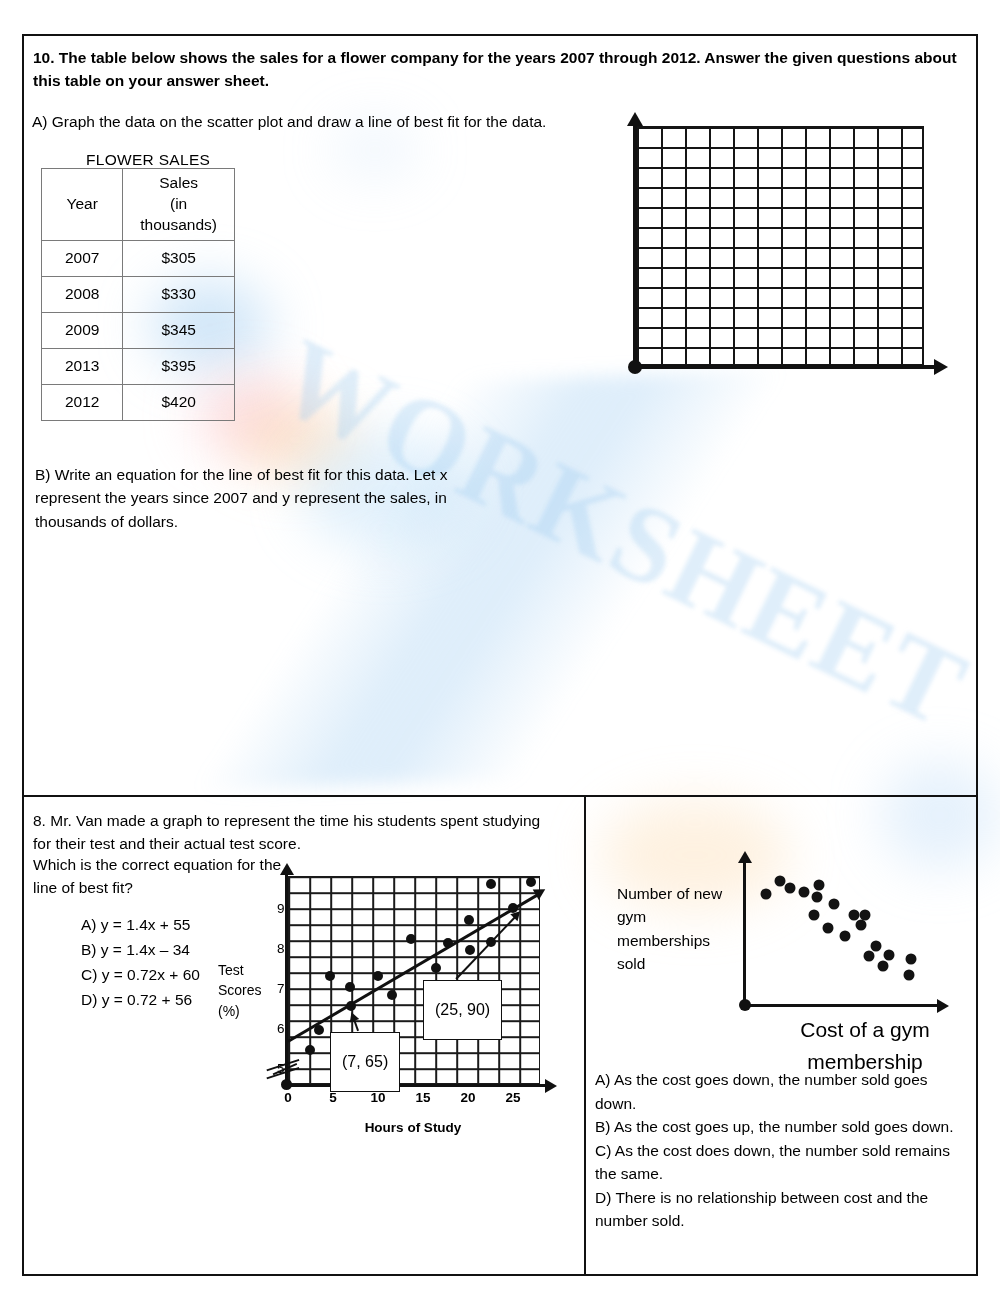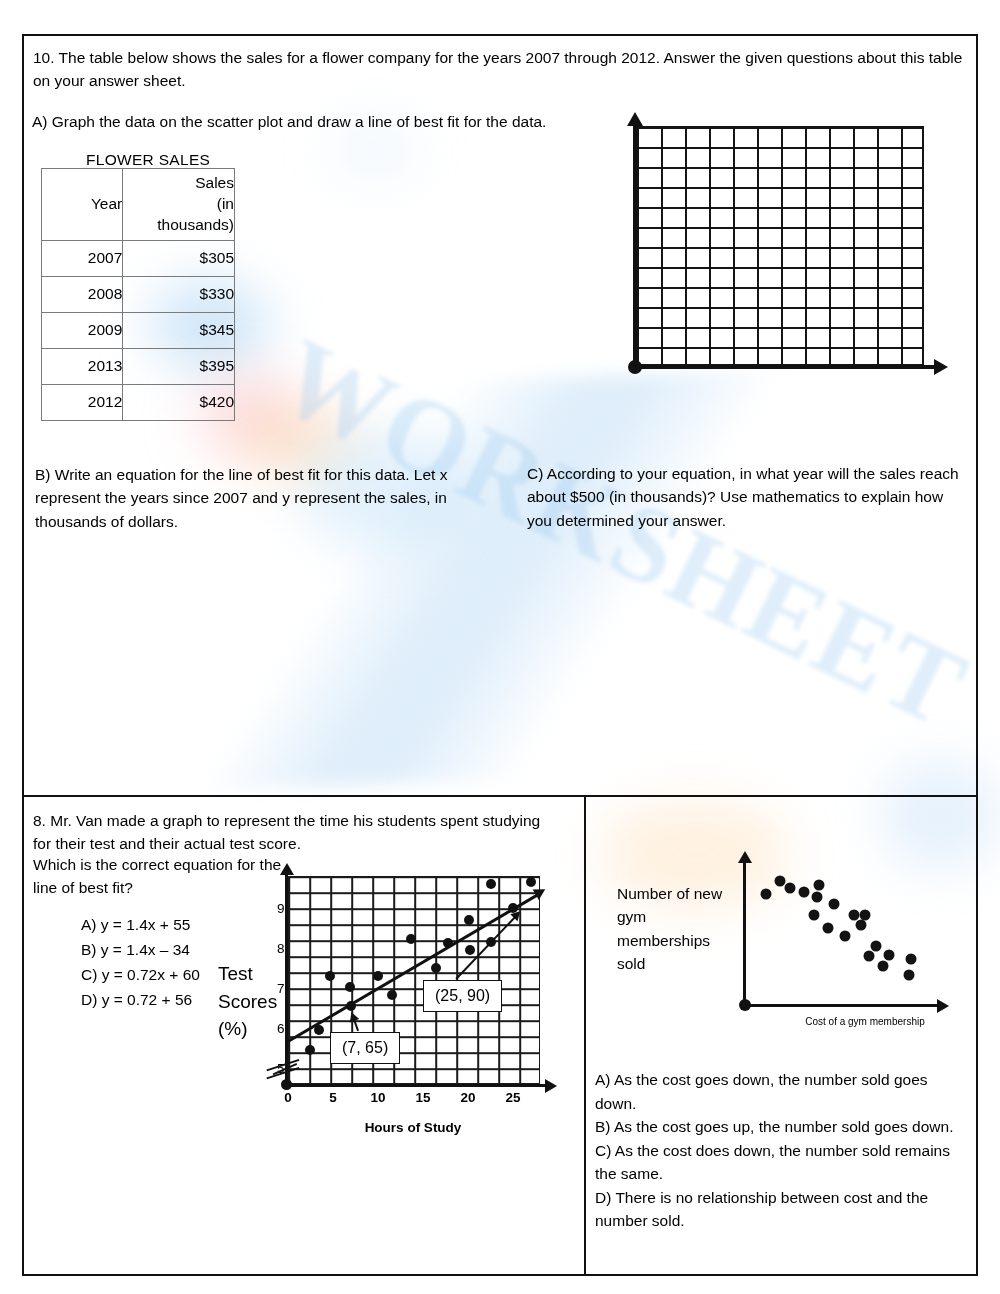--- a/index.html
+++ b/index.html
@@ -80,40 +80,40 @@
     height: 481px;
     border-left: 2px solid #111;
     z-index: 2;
   }
 
   .content { position: absolute; inset: 0; z-index: 3; }
 
   .txt { position: absolute; font-size: 15.5px; line-height: 1.5; }
 
   
-  #q10-stem { left: 33px; top: 46px; width: 938px; }
+  #q10-stem { left: 33px; top: 46px; width: 938px; font-weight: bold; }
   #q10-parta { left: 32px; top: 110px; width: 560px; }
 
   #flower-title {
     left: 86px; top: 148px;
     font-size: 15.5px;
     letter-spacing: 0.3px;
   }
 
   #sales-table {
     position: absolute;
     left: 41px; top: 168px;
     width: 194px;
     border-collapse: collapse;
     font-size: 15.5px;
     background: rgba(255,255,255,0);
   }
   #sales-table td, #sales-table th {
     border: 1px solid #7a7a7a;
-    text-align: right;
+    text-align: center;
     font-weight: normal;
     padding: 0;
     height: 35px;
   }
   #sales-table .hdr-year { width: 82px; }
   #sales-table .hdr-sales { width: 112px; line-height: 1.35; padding: 4px 0; height: auto; }
   #sales-table tr.thick-top td { border-top: 1px solid #222; }
 
   
   #blank-grid-wrap {
@@ -180,21 +180,21 @@
 
   #q11-plot {
     position: absolute;
     left: 218px; top: 872px;
     width: 340px; height: 275px;
   }
   #q11-ylabel {
     position: absolute;
     left: 0px; top: 88px;
     width: 62px;
-    font-size: 19px;
+    font-size: 14px;
     line-height: 1.45;
     text-align: left;
   }
   #q11-ytick-list {
     position: absolute;
     left: 46px; top: 0;
     width: 28px; height: 230px;
   }
   #q11-ytick-list span {
     position: absolute;
@@ -288,21 +288,21 @@
     width: 0; height: 0;
     border-top: 6px solid transparent;
     border-bottom: 6px solid transparent;
     border-left: 11px solid #111;
   }
   .callout {
     position: absolute;
     border: 1.8px solid #111;
     background: #fff;
     font-size: 16px;
-    padding: 6px 11px;
+    padding: 20px 11px;
     white-space: nowrap;
   }
   .leader {
     position: absolute;
     height: 1.8px;
     background: #111;
     transform-origin: 0 50%;
   }
   .leader-head {
     position: absolute;
@@ -372,21 +372,21 @@
     width: 11px; height: 11px;
     background: #131313;
     border-radius: 50%;
     transform: translate(-50%, -50%);
   }
   #q12-xlabel {
     position: absolute;
     left: 755px; top: 1014px;
     width: 220px;
     text-align: center;
-    font-size: 10px;
+    font-size: 21px;
     line-height: 1.5;
   }
   #q12-choices {
     left: 595px; top: 1068px;
     width: 375px;
     line-height: 1.52;
   }
 </style>
 </head>
 <body>
@@ -452,21 +452,20 @@
   <div id="blank-grid-wrap">
     <div class="grid-box"></div>
     <div class="axis-v"></div>
     <div class="arrow-up"></div>
     <div class="axis-h"></div>
     <div class="arrow-right"></div>
     <div class="origin-dot"></div>
   </div>
 
   <div class="txt" id="q10-partb">B) Write an equation for the line of best fit for this data. Let x represent the years since 2007 and y represent the sales, in thousands of dollars.</div>
-  <div class="txt" id="q10-partc">C)   According to your equation, in what year will the sales reach about $500 (in thousands)?  Use mathematics to explain how you determined your answer.</div>
 
   <div class="txt" id="q11-stem">8.  Mr. Van made a graph to represent the time his students spent studying for their test and their actual test score.</div>
   <div class="txt" id="q11-stem2">Which is the correct equation for the line of best fit?</div>
 
   <div class="txt" id="q11-choices">
     <div>A) y = 1.4x + 55</div>
     <div>B)  y = 1.4x – 34</div>
     <div>C) y = 0.72x + 60</div>
     <div>D)  y = 0.72 + 56</div>
   </div>

